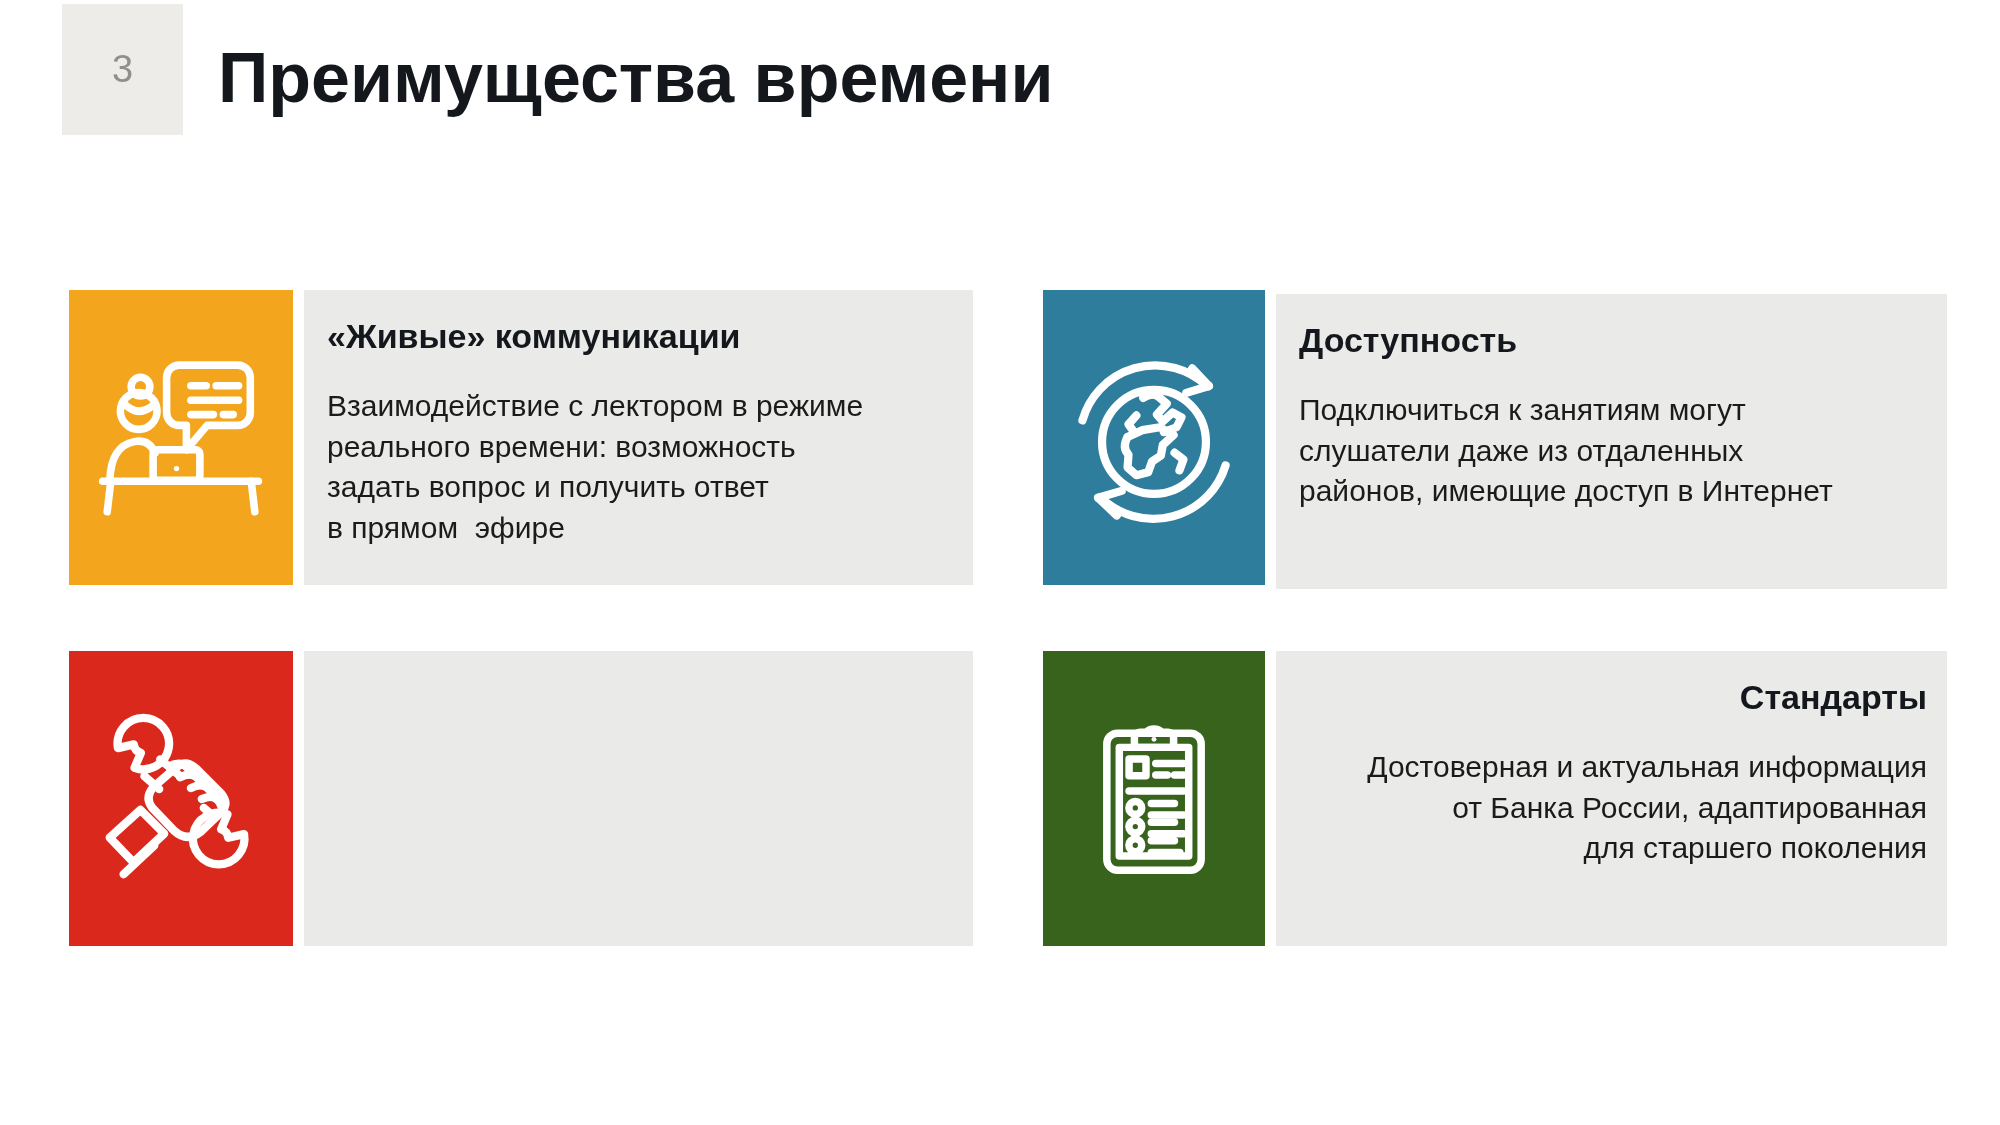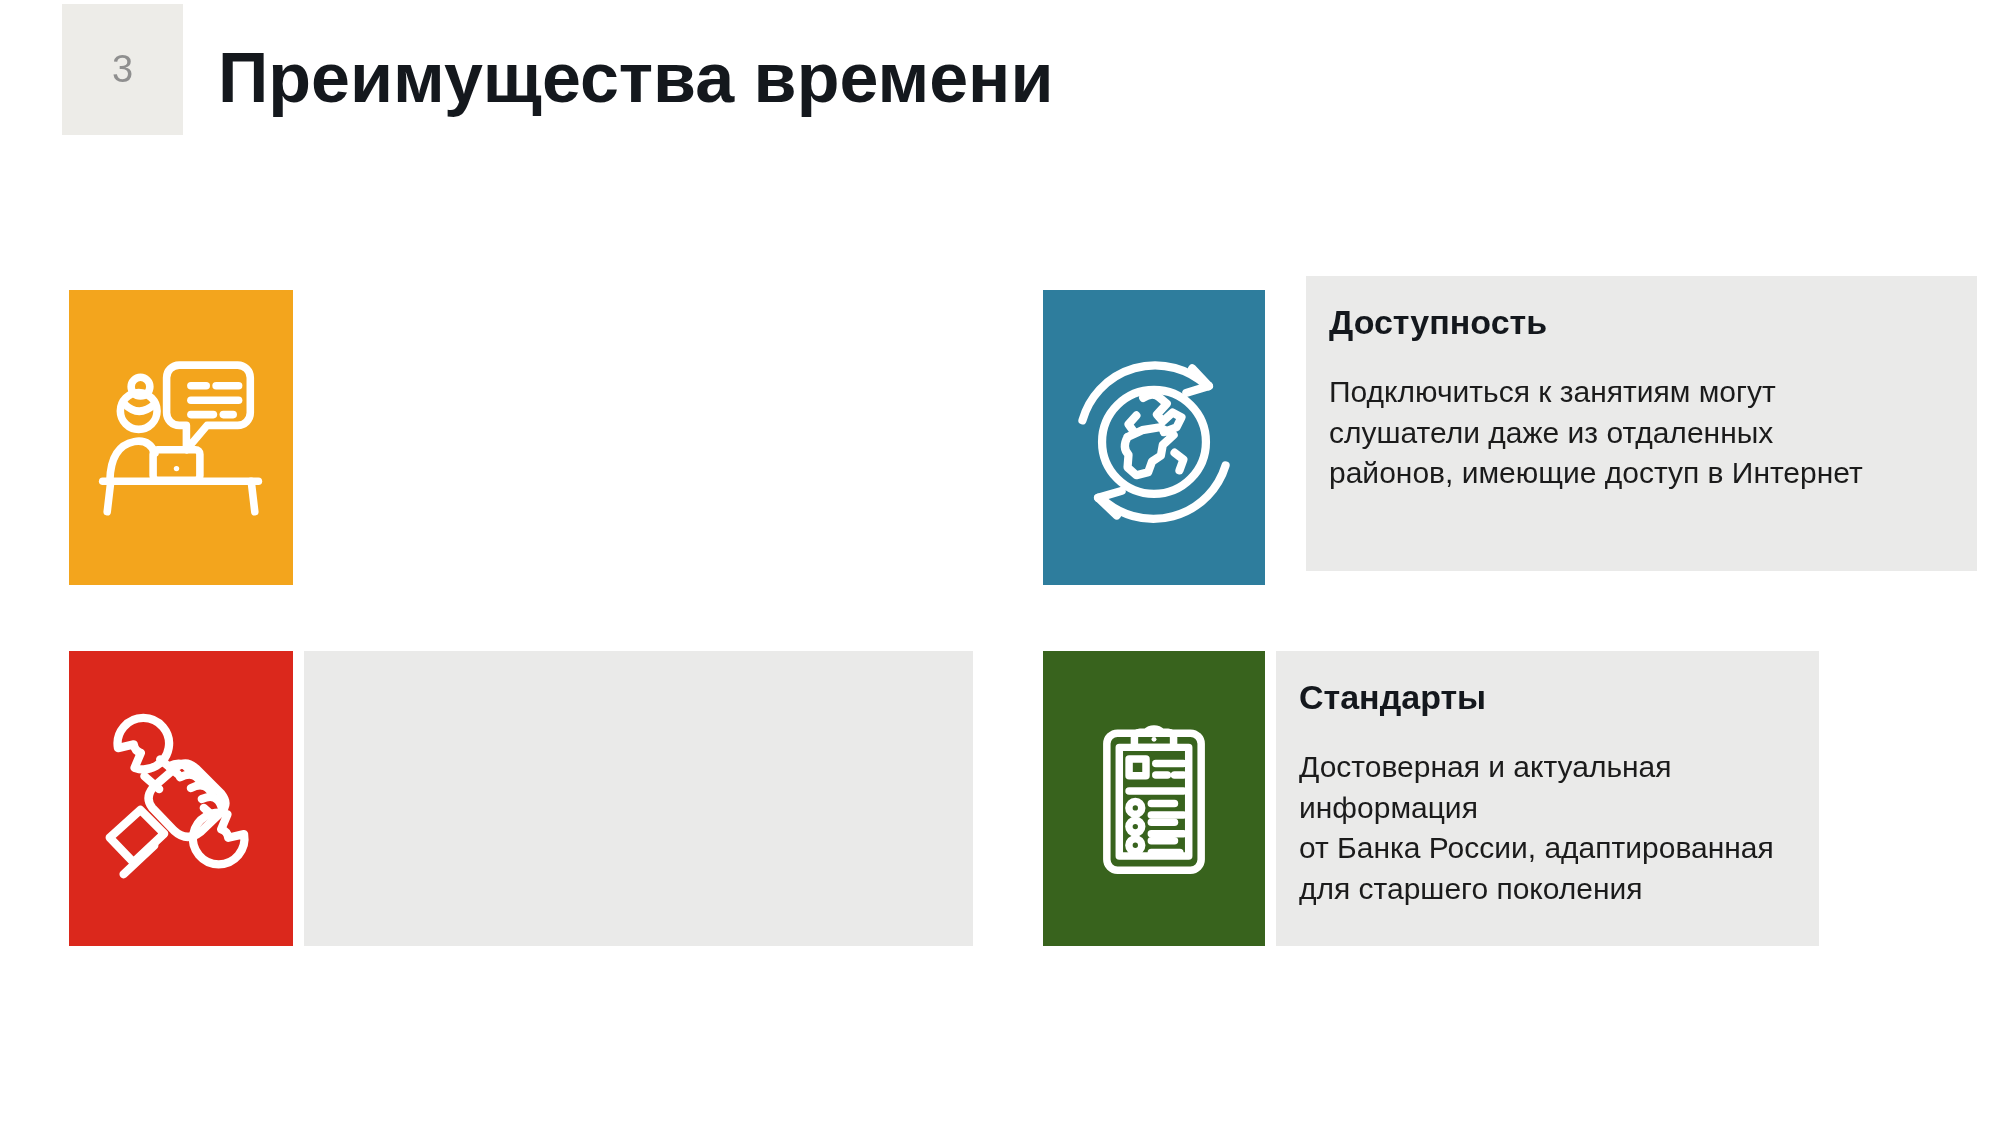--- a/index.html
+++ b/index.html
@@ -27,25 +27,25 @@
     margin:0;font-size:34px;line-height:40px;font-weight:bold;color:#14181d;
   }
   .card-body{
     margin:30px 0 0 0;font-size:30px;line-height:40.5px;color:#1b1b1b;
     white-space:pre-wrap;
   }
   
   .t0{left:69px;  top:290px;width:224px;height:295px;}
   .p0{left:304px; top:290px;width:669px;height:295px;}
   .t1{left:1043px;top:290px;width:222px;height:295px;}
-  .p1{left:1276px;top:276px;width:671px;height:295px;margin-left:30px;}
+  .p1{left:1276px;top:294px;width:671px;height:295px;}
   .t2{left:69px;  top:651px;width:224px;height:295px;}
   .p2{left:304px; top:651px;width:669px;height:295px;}
   .t3{left:1043px;top:651px;width:222px;height:295px;}
-  .p3{left:1276px;top:651px;width:543px;height:295px;}
+  .p3{left:1276px;top:651px;width:671px;height:295px;text-align:right;}
   .t0 svg{width:180px;height:180px;}
   .t1 svg{width:196px;height:196px;}
   .t2 svg{width:198px;height:198px;}
   .t3 svg{width:178px;height:178px;}
   .icon-stroke{fill:none;stroke:#ffffff;stroke-width:4.2;stroke-linecap:round;stroke-linejoin:round;}
 </style>
 </head>
 <body>
 
 <div class="slide">
@@ -67,20 +67,27 @@
         <circle cx="26.5" cy="35" r="10.2"></circle>
         <path d="M18.5 31 q8 8 16.5 0.5"></path>
         <path d="M10.5 73.5 q0.5 -19 13.5 -21.5 q8.5 -1.5 11.5 6.5"></path>
         <rect x="34.5" y="56.5" width="26" height="17" rx="2.5"></rect>
         <circle cx="47.5" cy="67" r="1.5" fill="#ffffff" stroke="none"></circle>
         <path d="M6.5 74 H93"></path>
         <path d="M11 74 L9 91"></path>
           <path d="M89 74 L91 91"></path>
       </g>
     </svg>
+  </div>
+  <div class="panel p0" style="background-color: rgb(234, 234, 233);">
+    <h2 class="card-title">«Живые» коммуникации</h2>
+    <p class="card-body">Взаимодействие с лектором в режиме
+реального времени: возможность
+задать вопрос и получить ответ
+в прямом  эфире</p>
   </div>
 
   <div class="tile t1" style="background-color: rgb(46, 125, 157);">
     <svg viewBox="0 0 100 100">
       <g class="icon-stroke">
         <circle cx="50" cy="52" r="26.5"></circle>
         <path d="M13.5 41 A38.5 38.5 0 0 1 76.5 23"></path>
         <path d="M69.5 14.5 L78 23.5"></path>
           <path d="M66.5 27 L78 23.5"></path>
         <path d="M86.5 64 A38.5 38.5 0 0 1 23.5 81"></path>

